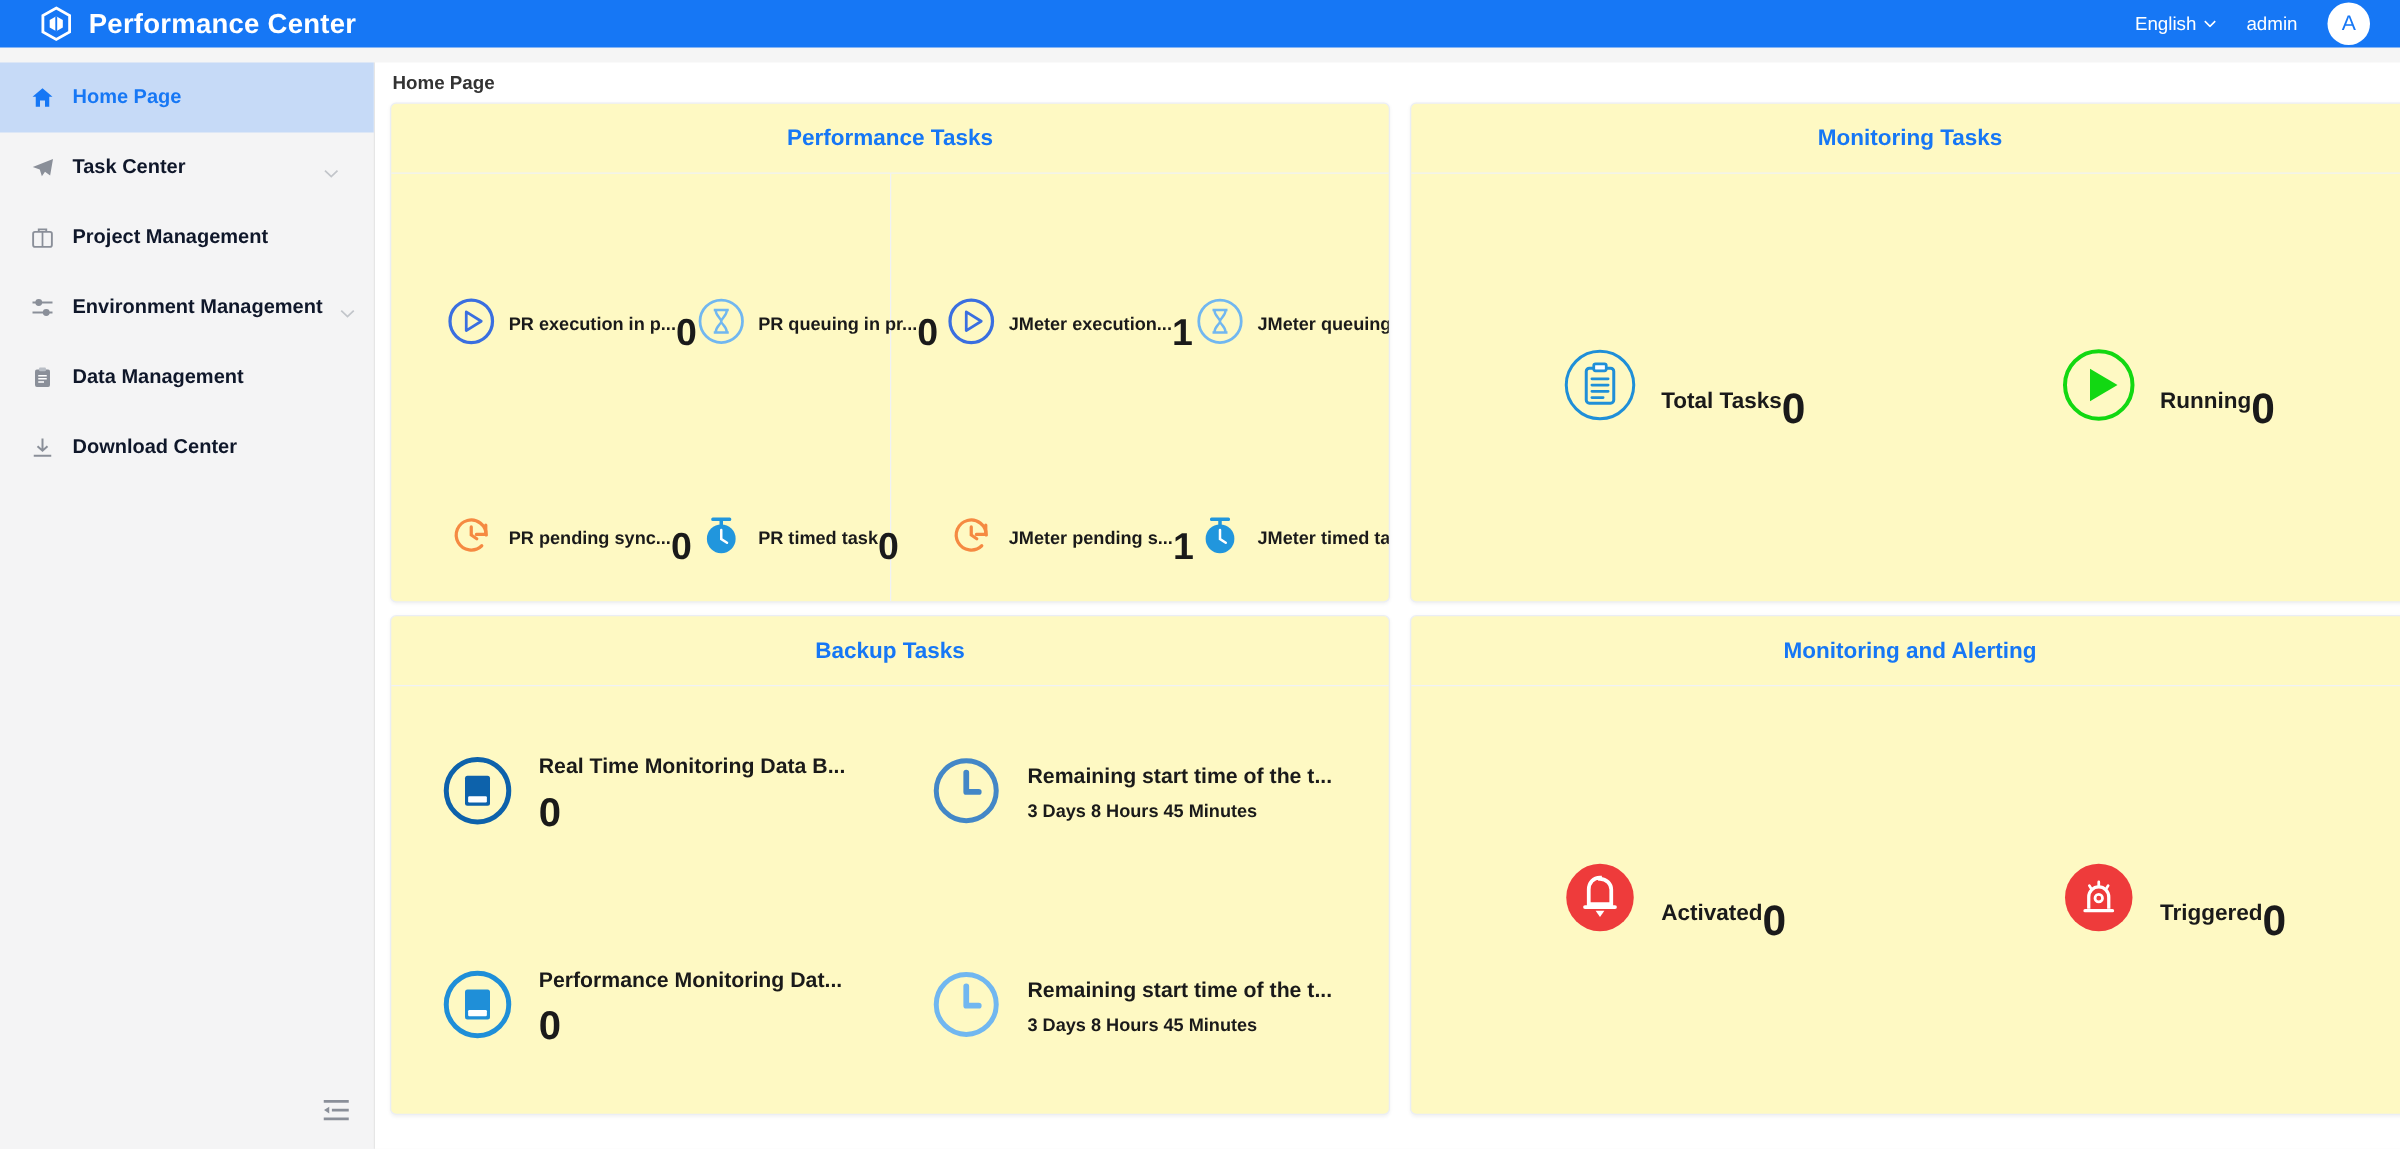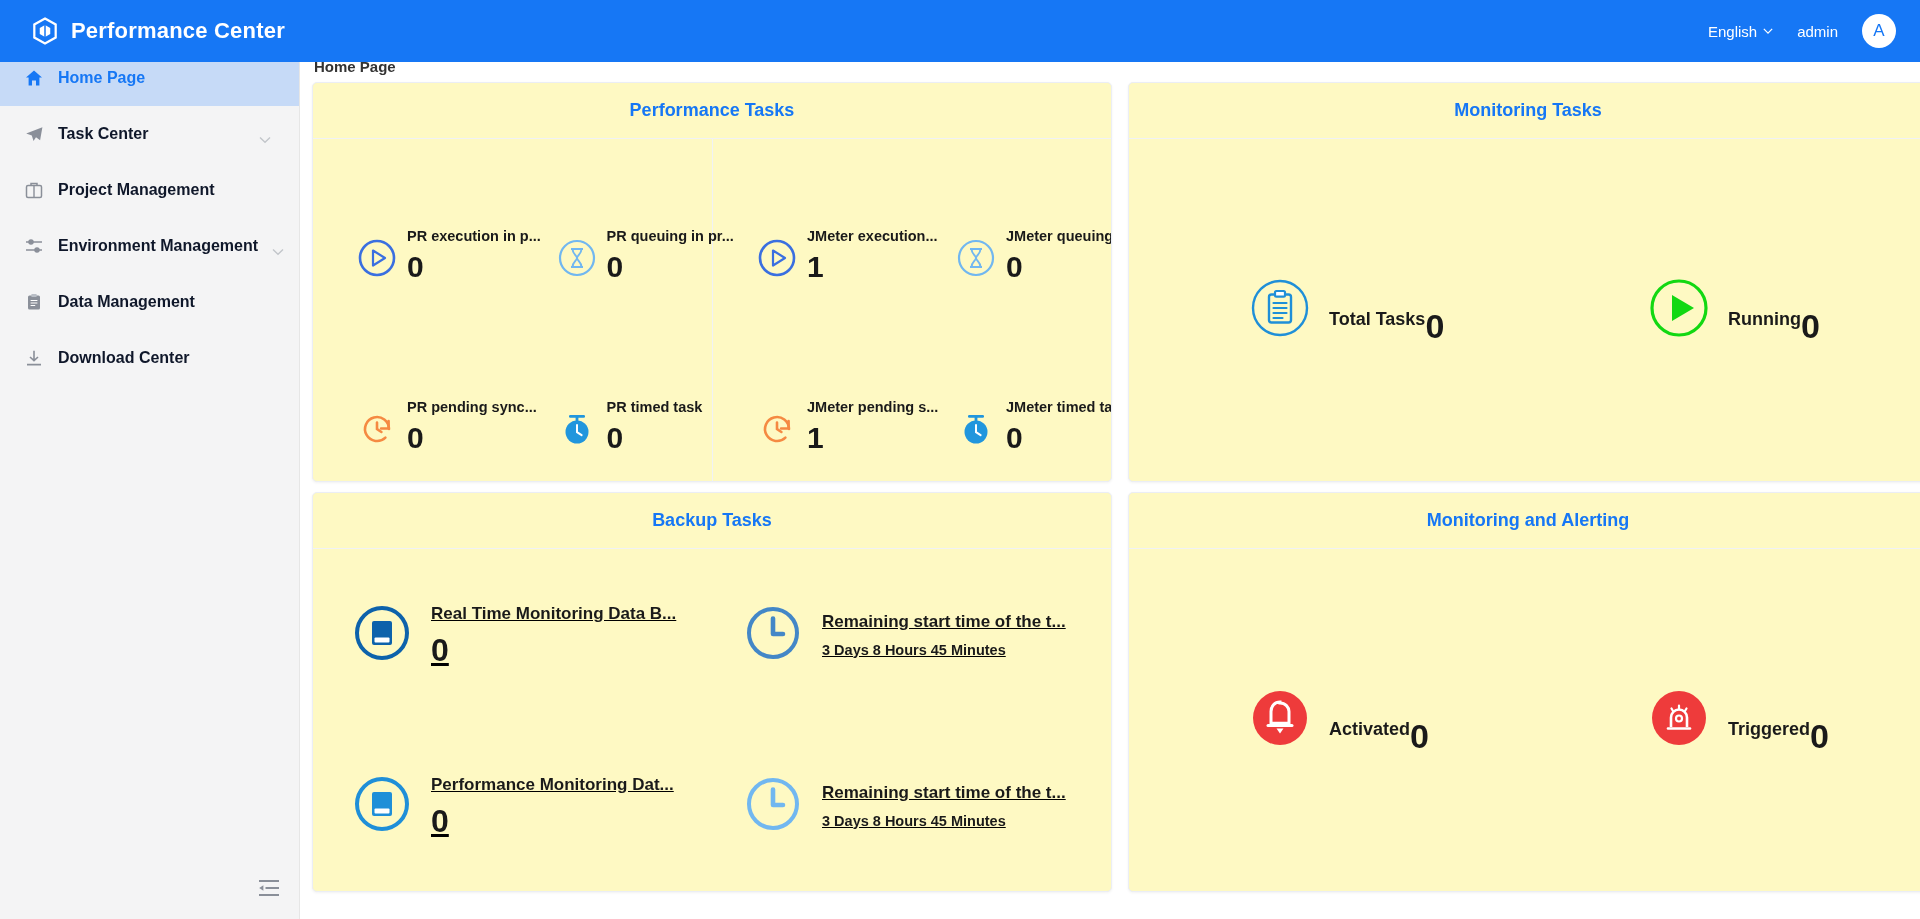--- a/index.html
+++ b/index.html
@@ -6,21 +6,21 @@
   html, body {
     width: 1920px; height: 919px;
     font-family: "Liberation Sans", sans-serif;
     background: #f5f5f5;
     overflow: hidden;
   }
 
   
   .header {
     position: absolute; top: 0; left: 0;
-    width: 1920px; height: 62px;
+    width: 1920px; height: 38px;
     background: #1677f5;
     display: flex; align-items: center;
     z-index: 20;
   }
   .brand { display: flex; align-items: center; margin-left: 30px; gap: 11px; }
   .brand-logo { width: 30px; height: 30px; display: block; }
   .brand-title { color: #fff; font-size: 22px; font-weight: bold; letter-spacing: .2px; }
   .header-right { margin-left: auto; display: flex; align-items: center; gap: 24px; margin-right: 24px; }
   .lang { display: flex; align-items: center; gap: 6px; color: #ffffff; font-size: 15px; cursor: pointer; }
   .chev { width: 10px; height: 6px; display: block; }
@@ -84,41 +84,41 @@
   }
   .card-title { color: #1677f5; font-size: 18px; font-weight: bold; }
   .card-body { flex: 1 1 auto; position: relative; display: flex; }
 
   
   .perf-half { flex: 1 1 50%; display: grid; grid-template-columns: 1fr 1fr; grid-template-rows: 1fr 1fr; }
   .perf-half.right { border-left: 1px solid #f0f2f5; }
 
   .stat { display: flex; align-items: flex-end; gap: 10px; padding-left: 22px; }
   .stat-ic { flex: 0 0 auto; display: block; }
-  .stat-txt { display: flex; flex-direction: column; }
+  .stat-txt { display: flex; flex-direction: row; }
   .stat-label { font-size: 14.5px; color: #1a1a1a; font-weight: bold; white-space: nowrap; margin-bottom: 8px; }
   .stat-value { font-size: 30px; font-weight: bold; color: #1a1a1a; line-height: 1; }
 
   
   .pcell { position: relative; }
   .pcell .stat { position: absolute; left: 22px; bottom: 28px; }
 
   
   .big-row { flex: 1 1 auto; display: grid; grid-template-columns: 1fr 1fr; align-items: center; }
   .big-stat { display: flex; align-items: flex-end; gap: 18px; padding-left: 120px; }
   .big-txt { display: flex; flex-direction: row; }
   .big-label { font-size: 18px; font-weight: bold; color: #1a1a1a; margin-bottom: 12px; white-space: nowrap; }
   .big-value { font-size: 34px; font-weight: bold; color: #1a1a1a; line-height: 1; }
 
   
   .backup-grid { flex: 1 1 auto; display: grid; grid-template-columns: 1fr 1fr; grid-template-rows: 1fr 1fr; }
   .bcell { position: relative; }
   .bstat { position: absolute; left: 40px; top: 50%; transform: translateY(-50%); display: flex; align-items: center; gap: 20px; }
   .bstat.col2 { left: 32px; }
-  .btxt { display: flex; flex-direction: column; text-decoration: underline; }
+  .btxt { display: flex; flex-direction: column; }
   .blabel { font-size: 17px; font-weight: bold; color: #1a1a1a; white-space: nowrap; margin-bottom: 10px; }
   .bvalue { font-size: 32px; font-weight: bold; color: #1a1a1a; line-height: 1; }
   .bsub { font-size: 14.5px; font-weight: bold; color: #1a1a1a; white-space: nowrap; }
 </style>
 </head>
 <body>
 
 <div class="header">
   <div class="brand">
     <span>

